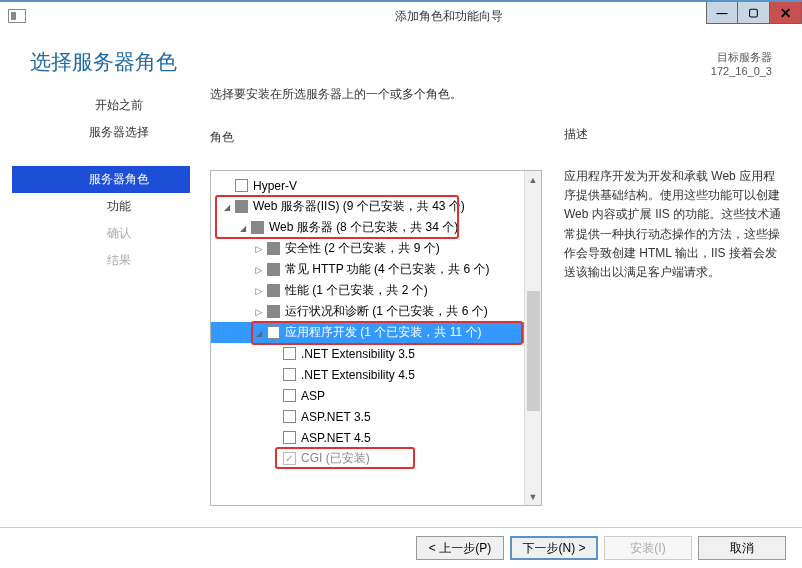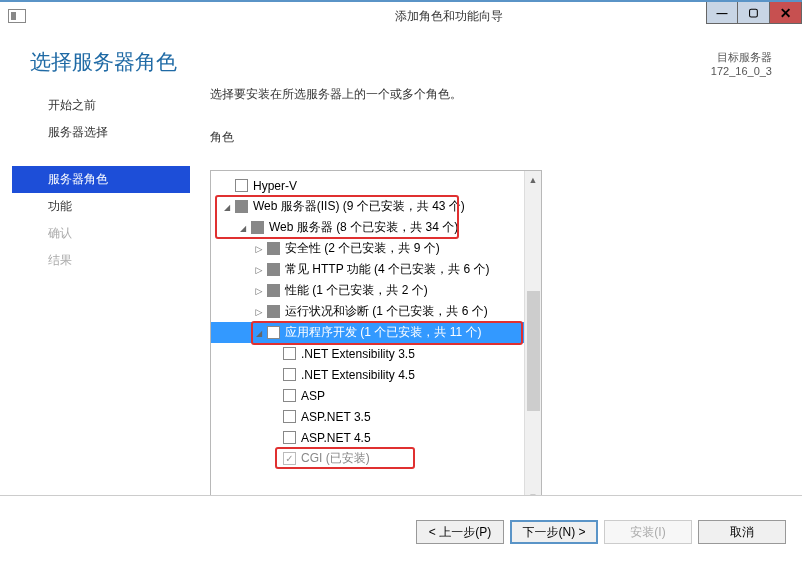--- a/index.html
+++ b/index.html
@@ -15,21 +15,21 @@
 .win-max { background: #c8d5e5; border-left: none; }
 .win-close { background: #c75050; color: #000; border-left: none; font-size: 14px; }
 
 .header { padding: 18px 30px 10px 30px; position: relative; }
 .header h1 { font-size: 21px; font-weight: normal; color: #1f6aa5; }
 .server-info { position: absolute; right: 30px; top: 20px; text-align: right; font-size: 11px; color: #555; }
 
 .body { display: flex; padding: 0 12px; height: 420px; }
 
 .sidebar { width: 178px; padding-top: 6px; }
-.sidebar-item { font-size: 12px; padding: 5px 0 5px 36px; color: #333; cursor: pointer; }
+.sidebar-item { font-size: 12px; padding: 5px 0 5px 36px; color: #333; cursor: pointer; text-align: center; }
 .sidebar-item.active { background: #1d4ed8; color: #fff; margin-top: 20px; }
 .sidebar-item.disabled { color: #aaa; }
 
 .main { flex: 1; display: flex; padding-left: 20px; }
 .roles-col { width: 332px; }
 .instr { font-size: 12px; color: #333; margin-bottom: 26px; }
 .col-title { font-size: 12px; color: #333; margin-bottom: 24px; }
 .tree-box { border: 1px solid #b8b8b8; height: 336px; position: relative; overflow: hidden; }
 .tree-content { position: absolute; left: 0; top: 0; right: 17px; bottom: 0; overflow: hidden; padding: 4px 0; }
 .scrollbar { position: absolute; right: 0; top: 0; width: 17px; height: 100%; background: #f0f0f0; border-left: 1px solid #ddd; }
@@ -52,21 +52,21 @@
 .indent-1 { padding-left: 10px; }
 .indent-2 { padding-left: 26px; }
 .indent-3 { padding-left: 42px; }
 .indent-4 { padding-left: 58px; }
 
 .hl-red { position: absolute; border: 2px solid #e03030; border-radius: 3px; pointer-events: none; }
 
 .desc-col { padding-left: 22px; flex: 1; }
 .desc-text { font-size: 12px; color: #333; line-height: 1.6; padding-right: 6px; }
 
-.footer { position: absolute; bottom: 0; left: 0; right: 0; border-top: 1px solid #ccc; padding: 24px 16px; display: flex; justify-content: flex-end; gap: 6px; background:#fff; }
+.footer { position: absolute; bottom: 0; left: 0; right: 0; border-top: 1px solid #ccc; padding: 8px 16px; display: flex; justify-content: flex-end; gap: 6px; background:#fff; }
 .btn { min-width: 88px; height: 24px; font-size: 12px; border: 1px solid #999; background: #f0f0f0; cursor: pointer; padding: 0 10px; }
 .btn.disabled { color: #aaa; border-color: #ccc; background: #f7f7f7; }
 .btn.primary { border: 2px solid #5a94c7; }
 </style>
 </head>
 <body>
 
 <div class="titlebar">
   <div class="titlebar-icon"></div>
   <div class="titlebar-title">添加角色和功能向导</div>
@@ -177,20 +177,25 @@
           <div class="scroll-thumb"></div>
           <div class="scroll-arrow" style="position:absolute;bottom:0;">▼</div>
         </div>
 
         <div class="hl-red" style="left:4px; top:24px; width:244px; height:44px;"></div>
         <div class="hl-red" style="left:40px; top:150px; width:272px; height:24px;"></div>
         <div class="hl-red" style="left:64px; top:276px; width:140px; height:22px;"></div>
       </div>
     </div>
 
+    <div class="desc-col">
+      <div class="instr">&nbsp;</div>
+      <div class="col-title">描述</div>
+      <div class="desc-text">应用程序开发为开发和承载 Web 应用程序提供基础结构。使用这些功能可以创建 Web 内容或扩展 IIS 的功能。这些技术通常提供一种执行动态操作的方法，这些操作会导致创建 HTML 输出，IIS 接着会发送该输出以满足客户端请求。</div>
+    </div>
   </div>
 </div>
 
 <div class="footer">
   <button class="btn">&lt; 上一步(P)</button>
   <button class="btn primary">下一步(N) &gt;</button>
   <button class="btn disabled">安装(I)</button>
   <button class="btn">取消</button>
 </div>
 

